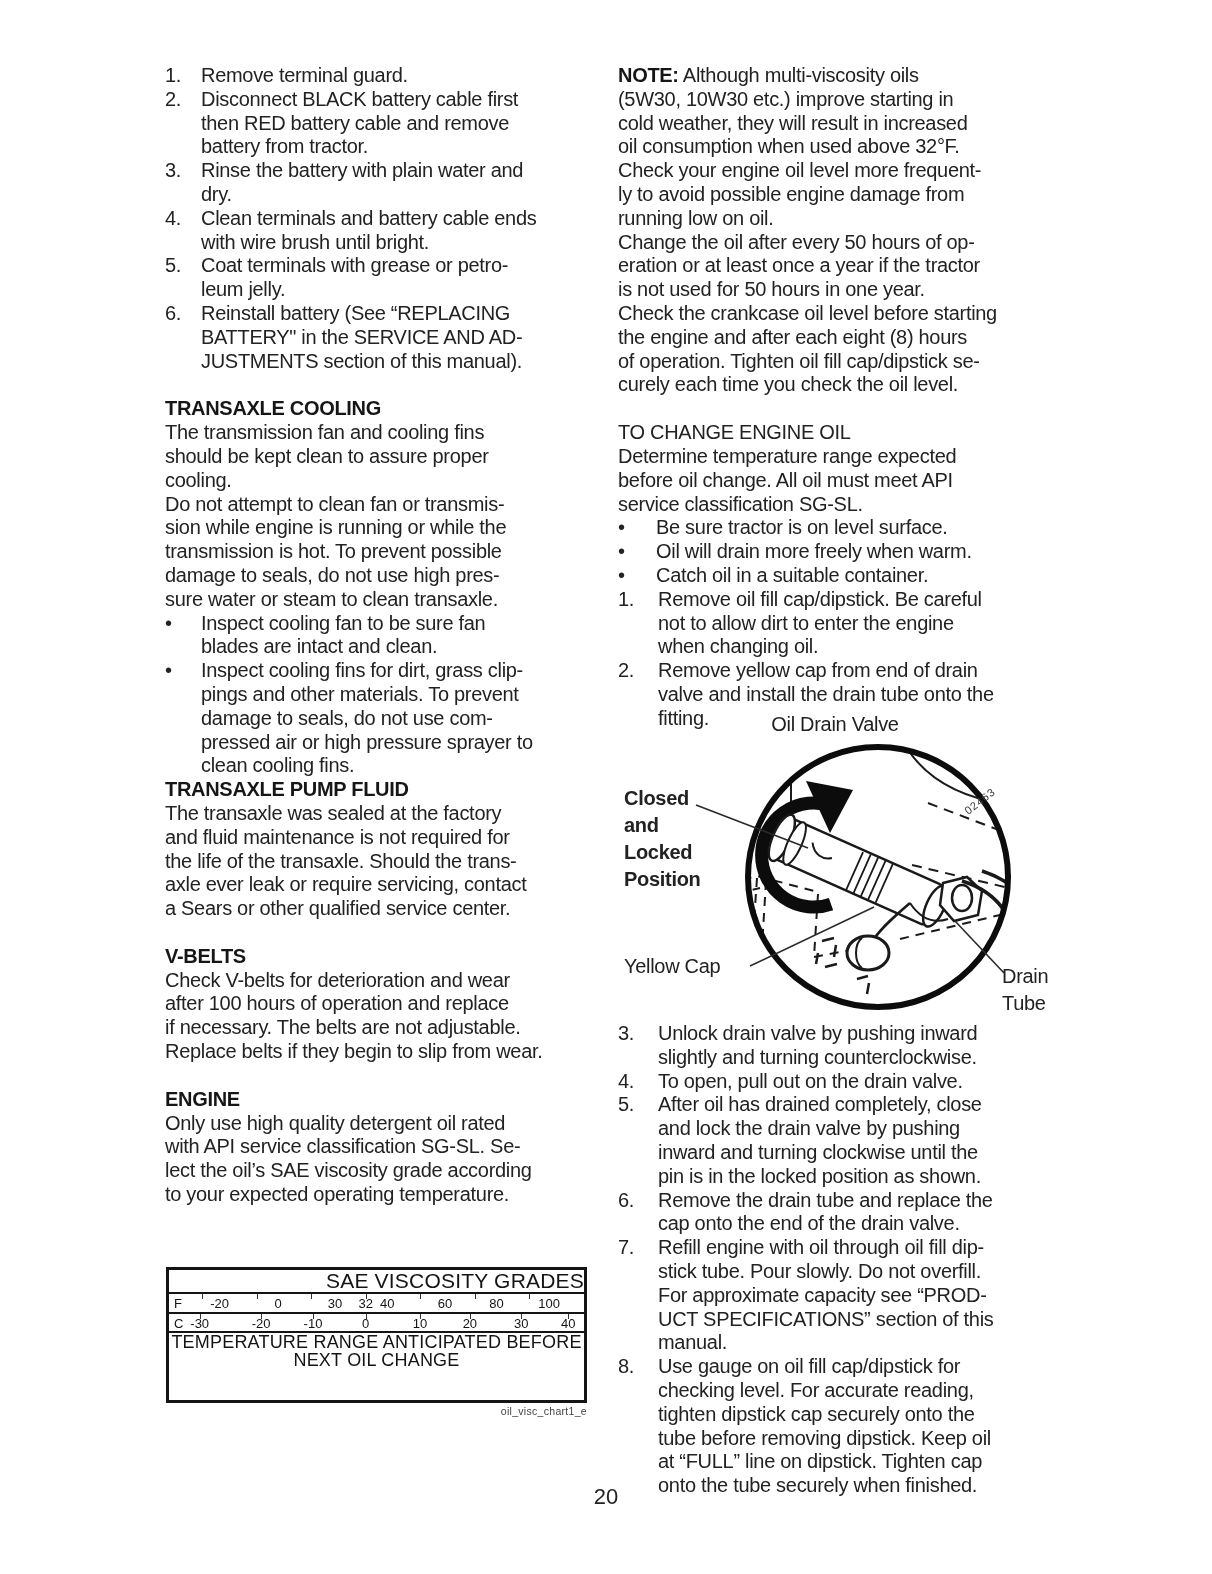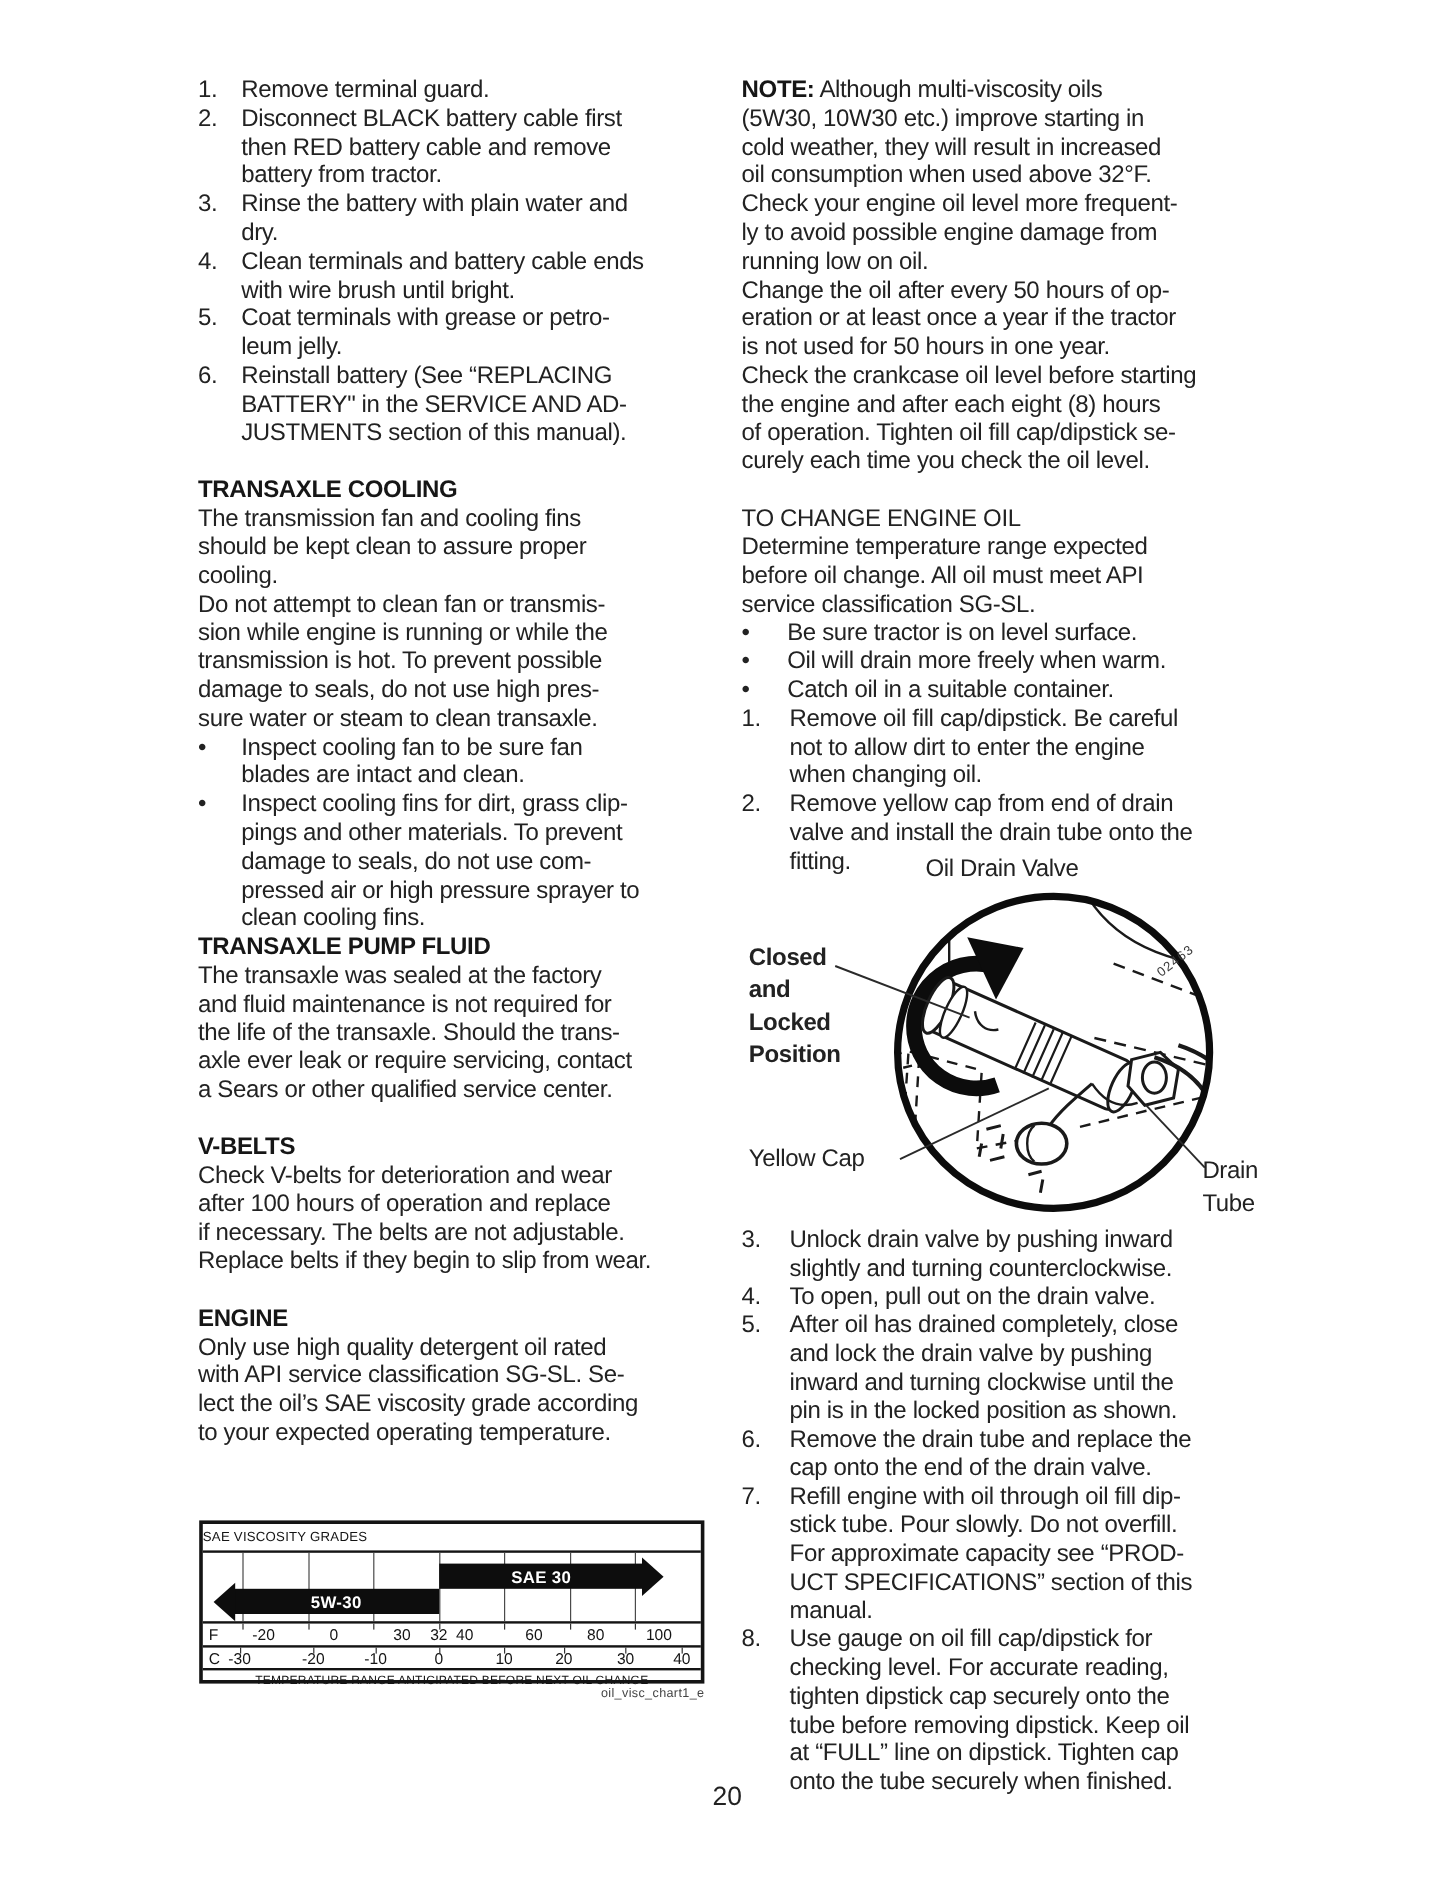--- a/index.html
+++ b/index.html
@@ -22,38 +22,38 @@
   .li .txt{white-space:pre-line;flex:1;}
   .bullets .num{width:36px;}
   #right-col-top .bullets .num{width:38px;}
 
   
   #chart{
     position:absolute;left:166px;top:1267px;width:421px;height:136px;
     border:3px solid #141414;box-sizing:border-box;background:#fff;
     font-family:"Liberation Sans", sans-serif;color:#141414;
   }
-  .c-title{height:22px;line-height:22px;text-align:left;font-size:11px;letter-spacing:0.2px;border-bottom:2px solid #141414;}
+  .c-title{height:22px;line-height:22px;text-align:right;font-size:21px;letter-spacing:0.2px;border-bottom:2px solid #141414;}
   .c-band{position:relative;height:57px;border-bottom:2px solid #141414;overflow:visible;}
   .gl{position:absolute;top:0;bottom:0;width:1px;background:#4a4a4a;}
   .arrow{position:absolute;height:21px;background:#0d0d0d;display:flex;align-items:center;justify-content:center;
          color:#fff;font-weight:bold;font-size:14px;letter-spacing:0.3px;}
   .arrow.top{top:9px;}
   .arrow.bottom{top:30px;}
   .arrow .head{position:absolute;top:50%;transform:translateY(-50%);width:0;height:0;
                border-top:16px solid transparent;border-bottom:16px solid transparent;}
   .arrow.right .head{right:-17px;border-left:18px solid #0d0d0d;}
   .arrow.left .head{left:-17px;border-right:18px solid #0d0d0d;}
   .c-row{position:relative;font-size:13px;border-bottom:2px solid #141414;}
   #c-frow{height:18px;}
   #c-crow{height:17px;}
   .c-axis{position:absolute;left:5px;top:2px;font-size:13px;}
   .tick-label{position:absolute;top:2px;transform:translateX(-50%);}
   .tick-mark{position:absolute;top:0;width:1px;height:5px;background:#333;}
-  .c-foot{height:19px;line-height:18px;text-align:center;font-size:10px;letter-spacing:0.2px;}
+  .c-foot{height:19px;line-height:18px;text-align:center;font-size:18px;letter-spacing:0.2px;}
   #chart-caption{
     position:absolute;left:166px;top:1405px;width:421px;text-align:right;
     font-size:10.5px;color:#444;letter-spacing:0.3px;
   }
 
   
   #diagram{position:absolute;left:610px;top:695px;width:480px;height:345px;}
   #diagram .d-title{position:absolute;left:0;top:18px;width:450px;text-align:center;font-size:20px;letter-spacing:-0.3px;color:#222;}
   #diagram svg{position:absolute;left:0;top:0;}
   .d-label{position:absolute;font-size:20px;line-height:27px;letter-spacing:-0.3px;color:#222;white-space:pre-line;}
@@ -305,37 +305,20 @@
 tighten dipstick cap securely onto the
 tube before removing dipstick.  Keep oil
 at “FULL” line on dipstick. Tighten cap
 onto the tube securely when finished.</span>
       </div>
   </div>
 </div>
 
 <div id="chart">
   <div class="c-title">SAE VISCOSITY GRADES</div>
-  <div class="c-band" id="c-band">
-      <div class="gl" style="left: 7.9%;"></div>
-      <div class="gl" style="left: 21.1%;"></div>
-      <div class="gl" style="left: 34.2%;"></div>
-      <div class="gl" style="left: 47.4%;"></div>
-      <div class="gl" style="left: 60.5%;"></div>
-      <div class="gl" style="left: 73.7%;"></div>
-      <div class="gl" style="left: 86.8%;"></div>
-      <div class="arrow top right" style="left: 47.4%; width: 41.1%;">
-        <span>SAE 30</span>
-        <i class="head"></i>
-      </div>
-      <div class="arrow bottom left" style="left: 6.2%; width: 41.2%;">
-        <span>5W-30</span>
-        <i class="head"></i>
-      </div>
-    </div>
   <div class="c-row" id="c-frow">
       <span class="c-axis">F</span>
       <span class="tick-label" style="left: 12.2%;">-20</span>
       <span class="tick-label" style="left: 26.3%;">0</span>
       <span class="tick-label" style="left: 40%;">30</span>
       <span class="tick-label" style="left: 47.4%;">32</span>
       <span class="tick-label" style="left: 52.6%;">40</span>
       <span class="tick-label" style="left: 66.5%;">60</span>
       <span class="tick-label" style="left: 78.9%;">80</span>
       <span class="tick-label" style="left: 91.6%;">100</span>

